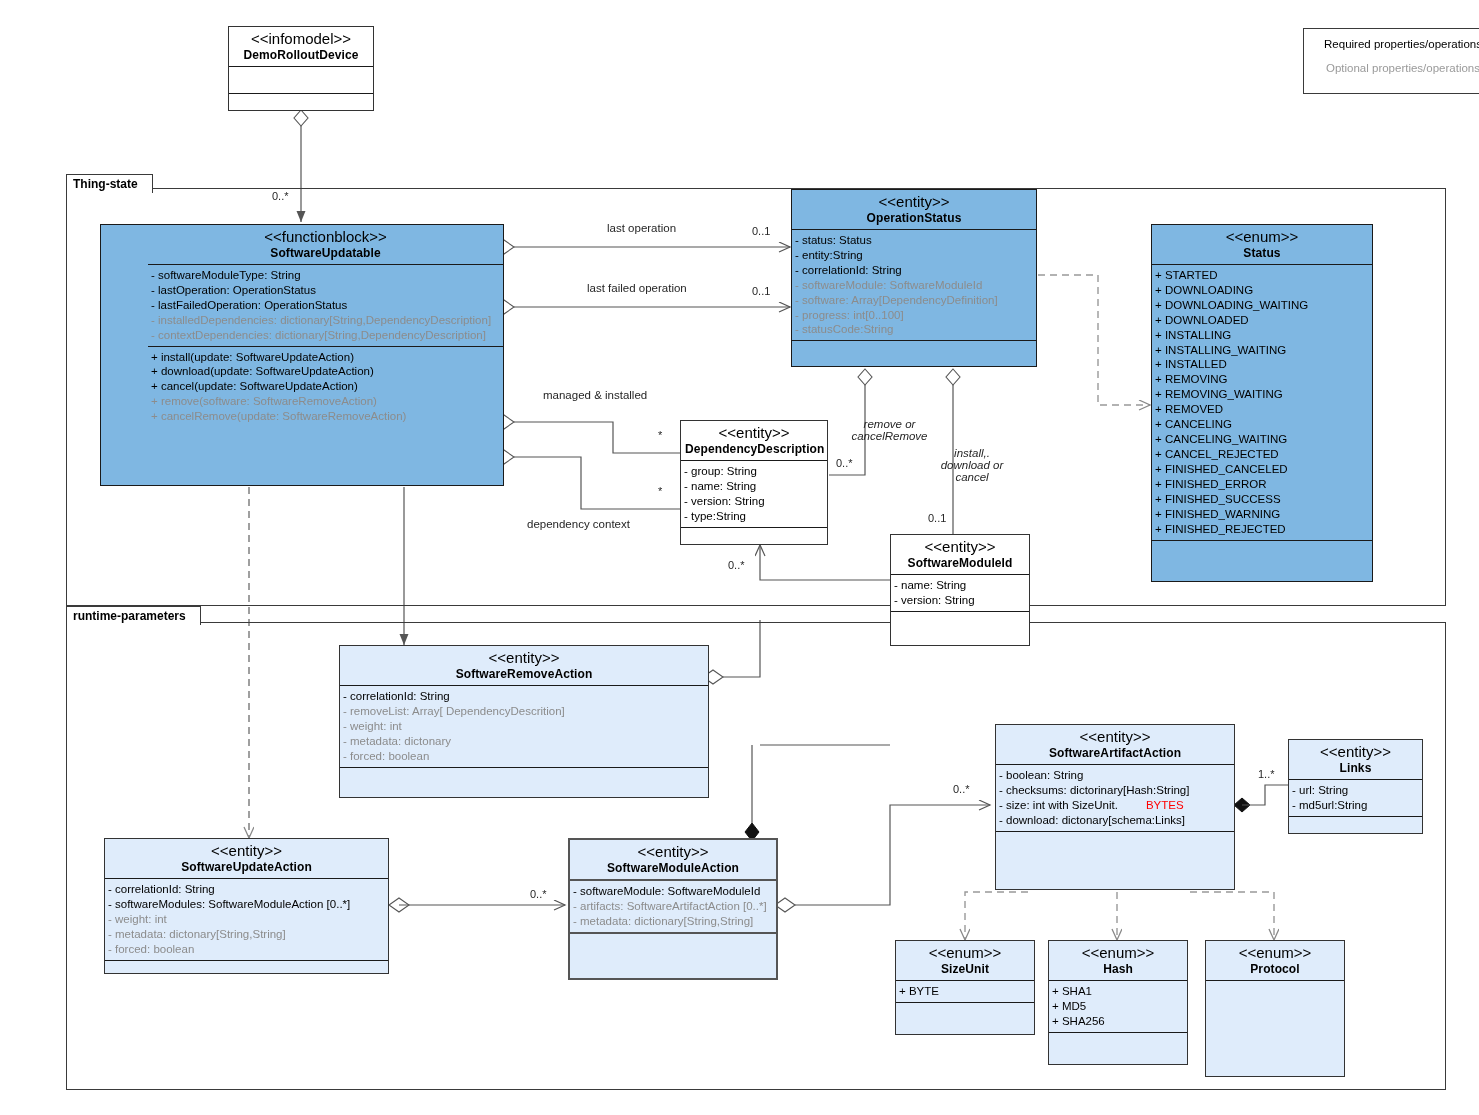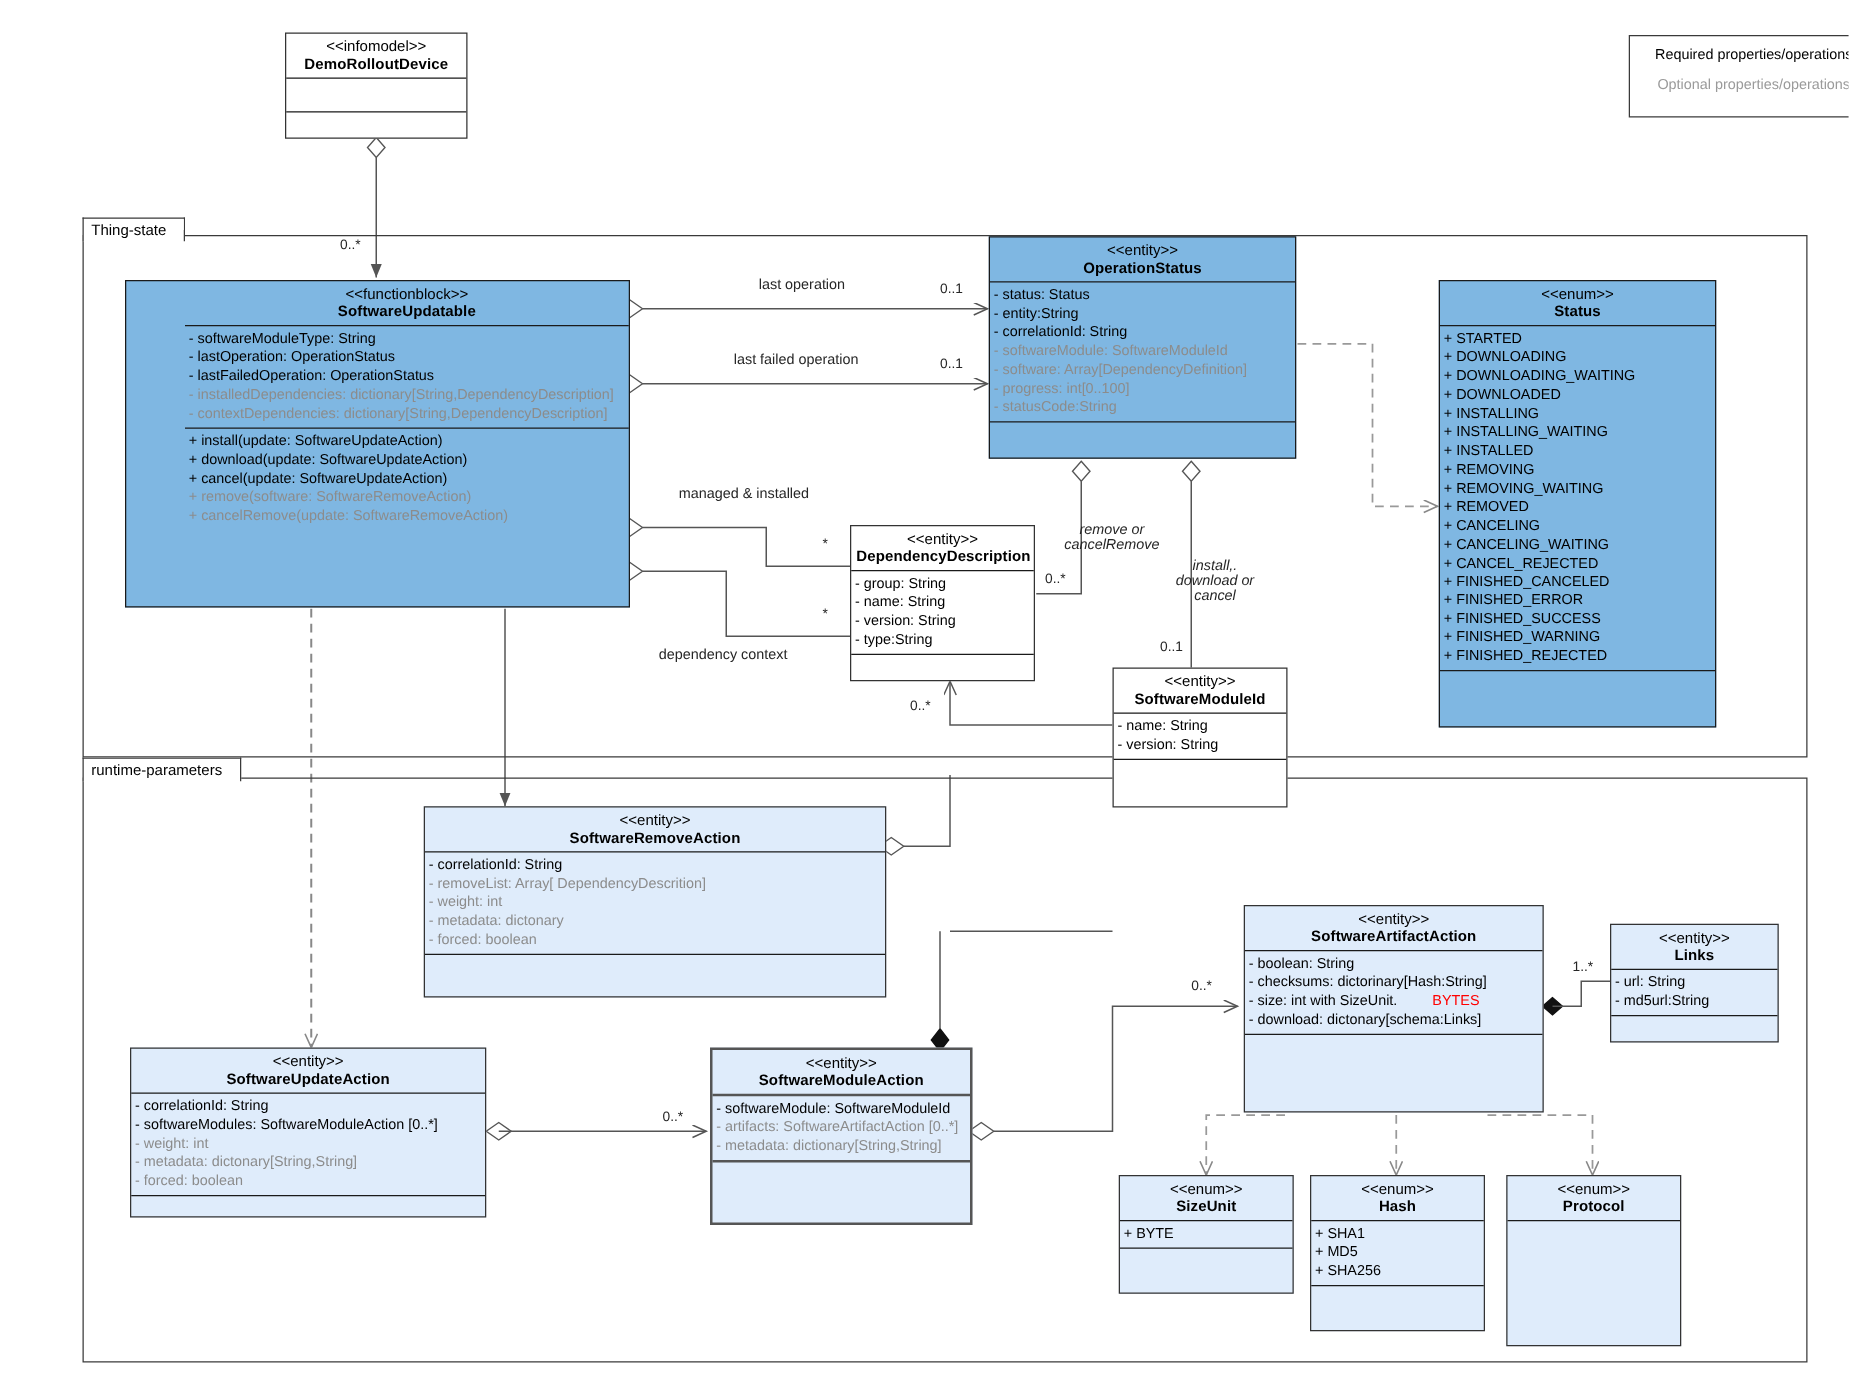--- a/index.html
+++ b/index.html
@@ -37,21 +37,21 @@
   }
   .uml.blue { background: #7fb7e2; border-color: #1a1a1a; }
   .uml.lightblue { background: #dfecfb; border-color: #333333; }
   .uml.plain { background: #ffffff; }
   .uml .hdr {
     text-align: center;
     padding: 3px 4px 4px 4px;
     border-bottom: 1px solid #1a1a1a;
     line-height: 1.18;
   }
-  .uml .stereo { font-size: 12px; color: #000; display: block; }
+  .uml .stereo { font-size: 15px; color: #000; display: block; }
   .uml .cname { font-weight: bold; font-size: 12px; display: block; letter-spacing: 0.1px; }
   .uml .attrs {
     padding: 3px 2px 3px 3px;
     border-bottom: 1px solid #1a1a1a;
     line-height: 1.30;
   }
   .uml .ops {
     padding: 3px 2px 3px 3px;
     line-height: 1.30;
   }
@@ -72,20 +72,21 @@
   }
   .pkg-tab {
     position: absolute;
     box-sizing: border-box;
     border: 1px solid #3a3a3a;
     border-bottom: none;
     background: #ffffff;
     font-size: 12px;
     padding: 2px 14px 2px 6px;
     white-space: nowrap;
+    font-weight: bold;
   }
   .pkg-tab::after {
     content: "";
     position: absolute;
     right: 0; top: 0;
     border-left: 9px solid transparent;
     border-bottom: 9px solid #ffffff;
     width: 0; height: 0;
   }
 

